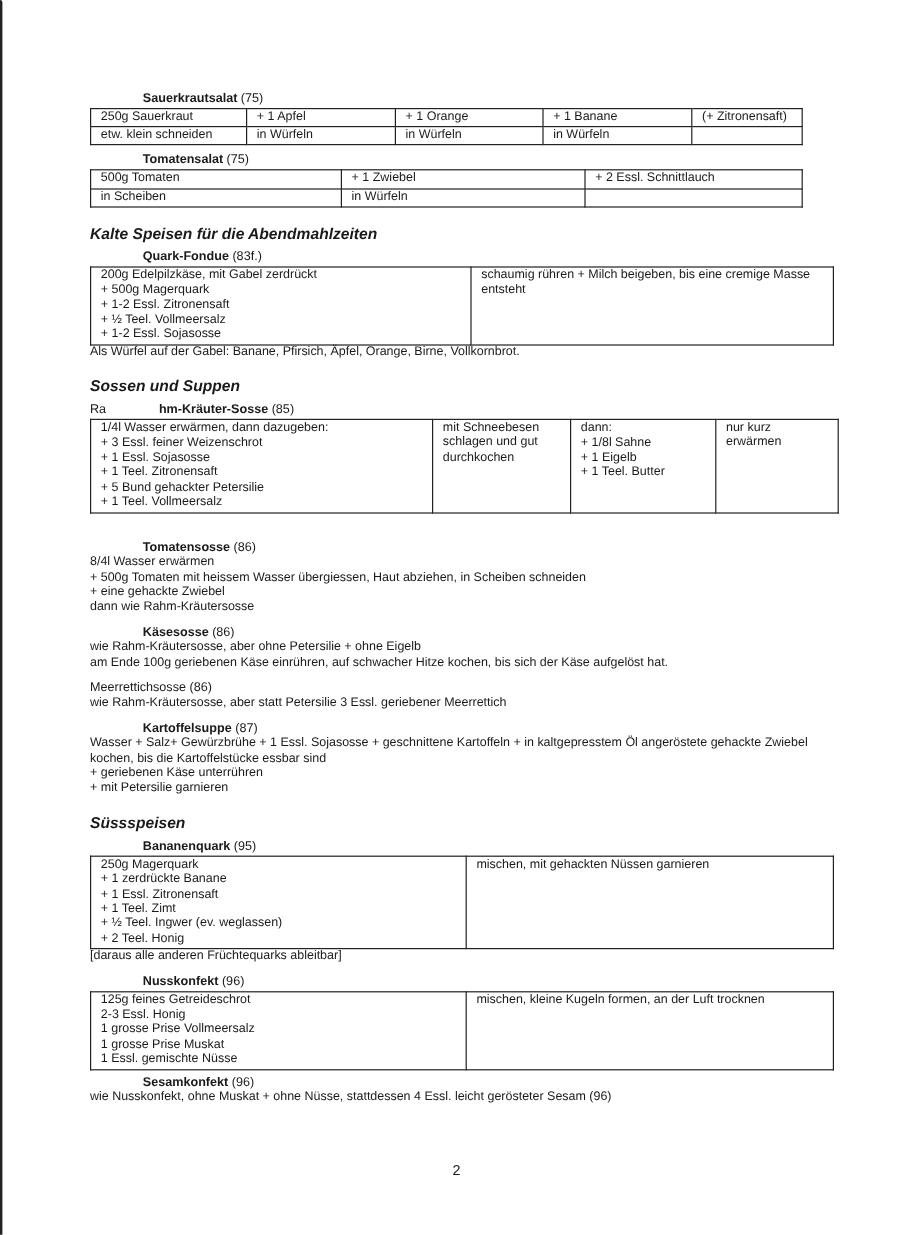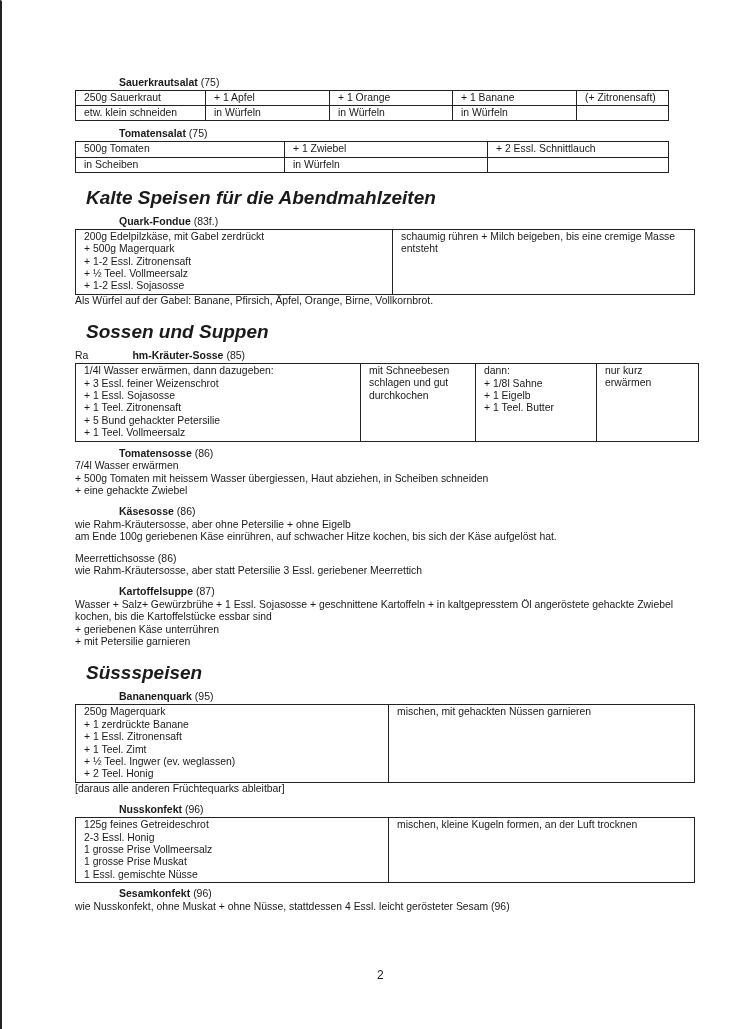--- a/index.html
+++ b/index.html
@@ -7,21 +7,21 @@
     width:748px; height:1029px; background:#fff; position:relative; overflow:hidden;
     font-family:"Liberation Sans", sans-serif; color:#1a1a1a; font-size:10.2px;
   }
   .scan-edge { position:absolute; left:0; top:0; width:2px; height:1029px; background:#222; border-top-right-radius:6px; }
   .page { position:absolute; left:75px; top:76px; width:600px; }
   .rtitle { font-size:10.5px; line-height:13px; margin:0 0 1px 0; }
   .rtitle b { font-weight:bold;padding-left:44px; }
   .rtitle .ref { font-weight:normal; }
   table.grid { border-collapse:collapse; font-size:10.4px; line-height:12.2px;border-radius:10px; }
   table.grid td { border:1px solid #222; padding:1px 8px 1px 8px; vertical-align:top; }
-  .sec { font-size:19px; font-weight:bold; font-style:italic; margin:14px 0 6px 11px; }
+  .sec { font-size:13px; font-weight:bold; font-style:italic; margin:14px 0 6px 0; }
   .plain { font-size:10.4px; line-height:12.4px; }
   .block { margin-top:8px; }
   .lines div { line-height:12.4px; }
   .pagenum { position:absolute; left:377px; top:968px; font-size:12px; }
 </style>
 </head>
 <body>
 
 <div class="scan-edge"></div>
 
@@ -111,25 +111,26 @@
         <div>dann:</div>
         <div>+ 1/8l Sahne</div>
         <div>+ 1 Eigelb</div>
         <div>+ 1 Teel. Butter</div>
       </td>
       <td>nur kurz erwärmen</td>
     </tr>
   </tbody>
     </table>
 
-  <div class="block plain lines" style="margin-top:5px">
+  <div class="block plain lines" style="margin-top:22px">
     <div class="rtitle"><b>Tomatensosse</b> <span>(86)</span></div>
-    <div>7/4l Wasser erwärmen</div>
+    <div>8/4l Wasser erwärmen</div>
     <div>+ 500g Tomaten mit heissem Wasser übergiessen, Haut abziehen, in Scheiben schneiden</div>
     <div>+ eine gehackte Zwiebel</div>
+    <div>dann wie Rahm-Kräutersosse</div>
   </div>
 
   <div class="block plain lines">
     <div class="rtitle"><b>Käsesosse</b> <span>(86)</span></div>
     <div>wie Rahm-Kräutersosse, aber ohne Petersilie + ohne Eigelb</div>
     <div>am Ende 100g geriebenen Käse einrühren, auf schwacher Hitze kochen, bis sich der Käse aufgelöst hat.</div>
   </div>
 
   <div class="block plain lines">
     <div class="rtitle">Meerrettichsosse (86)</div>

